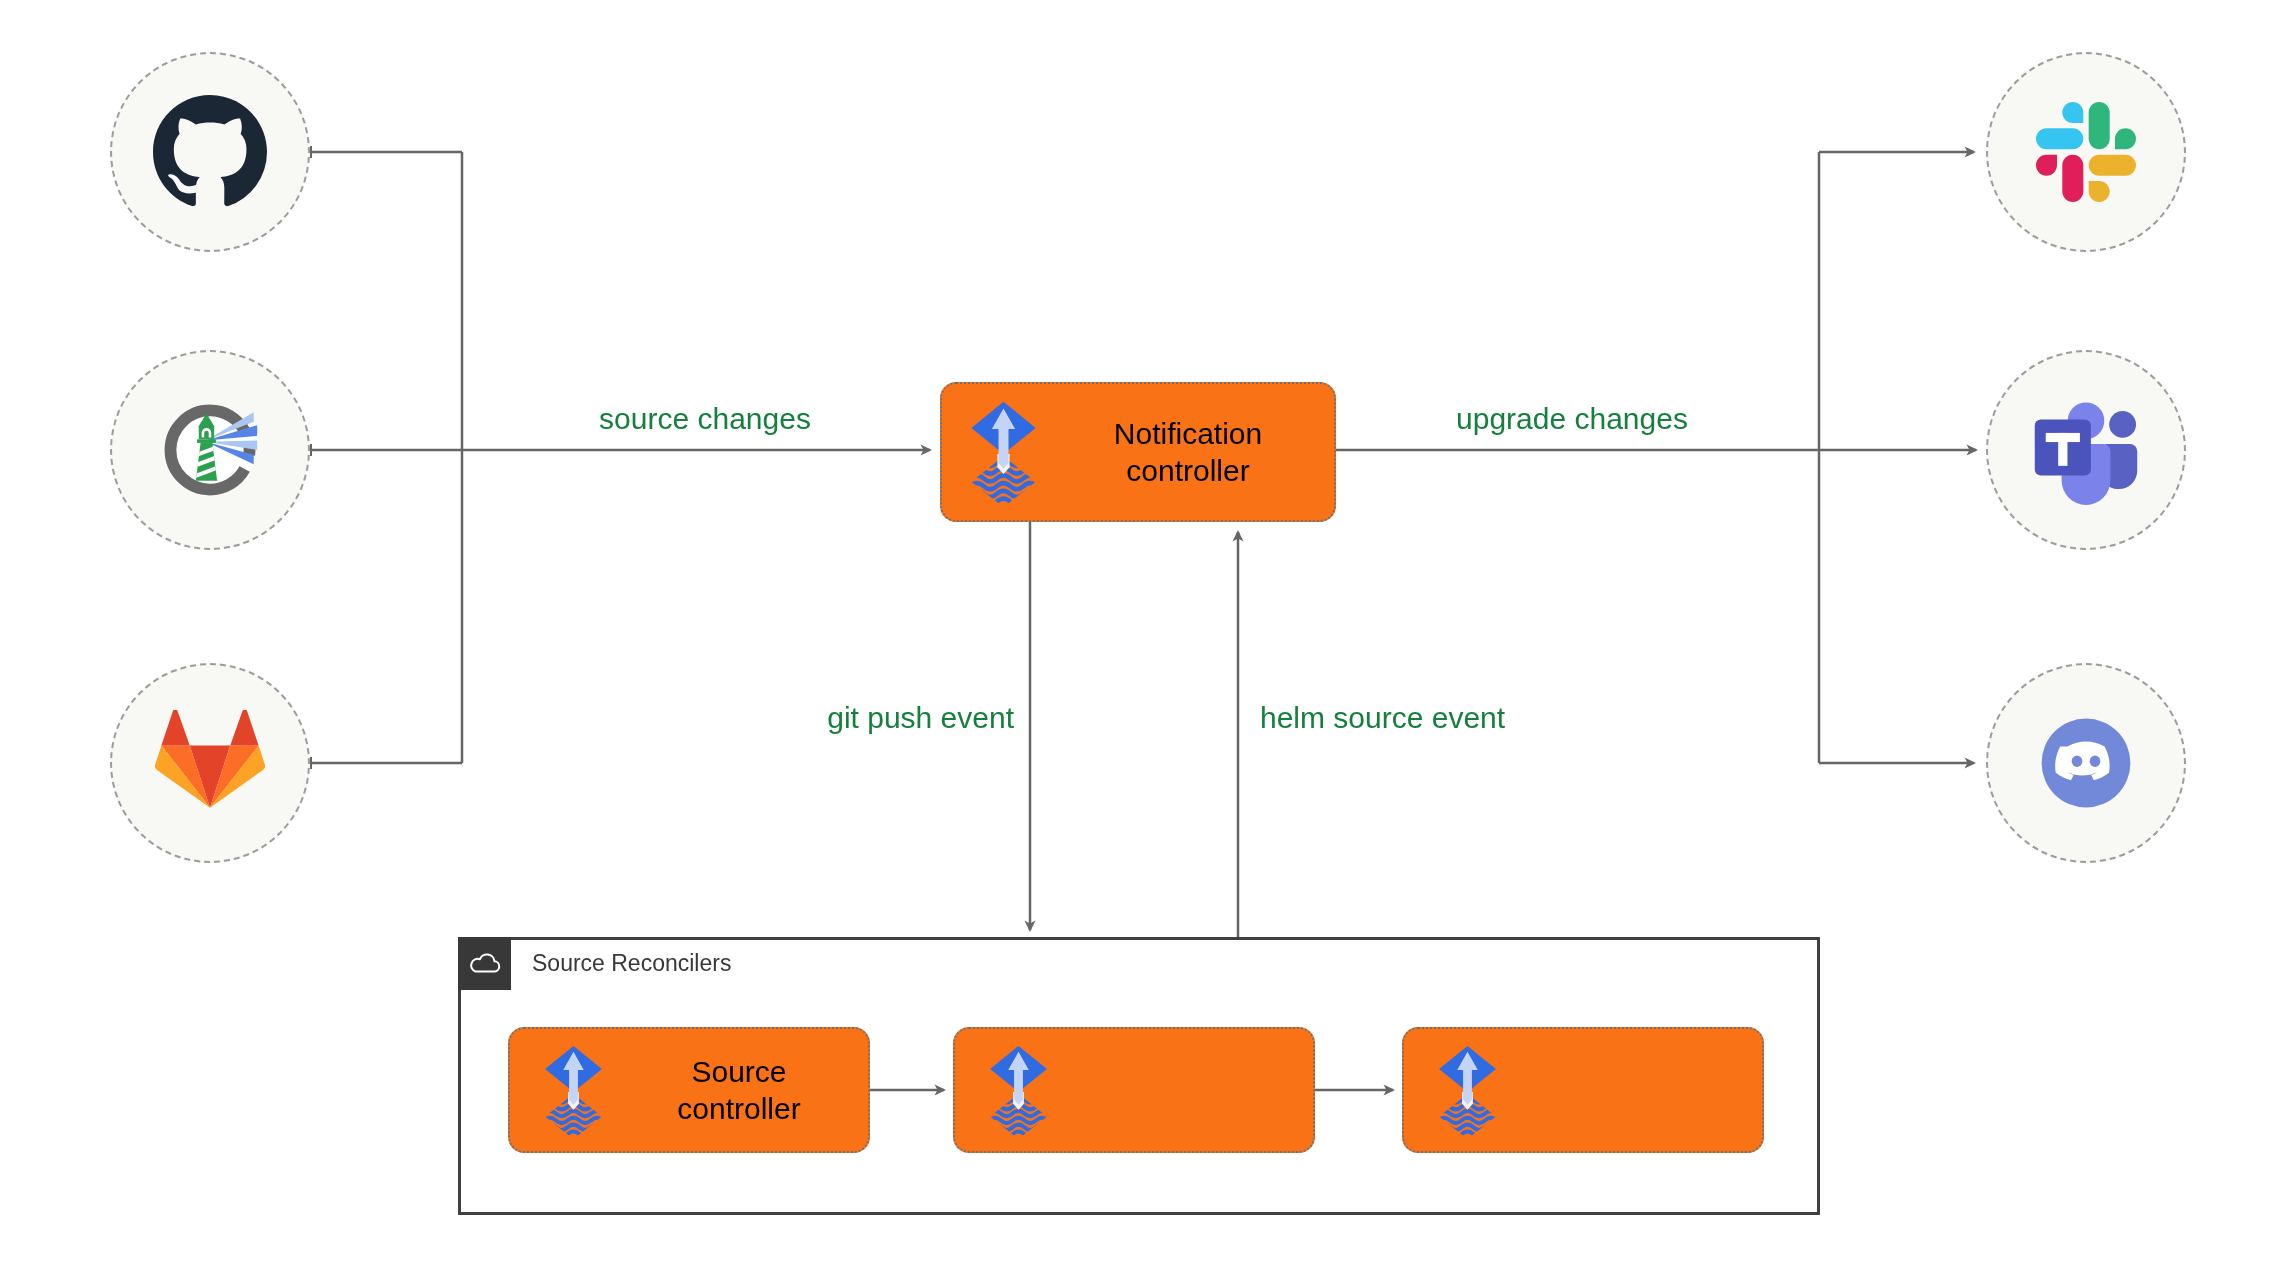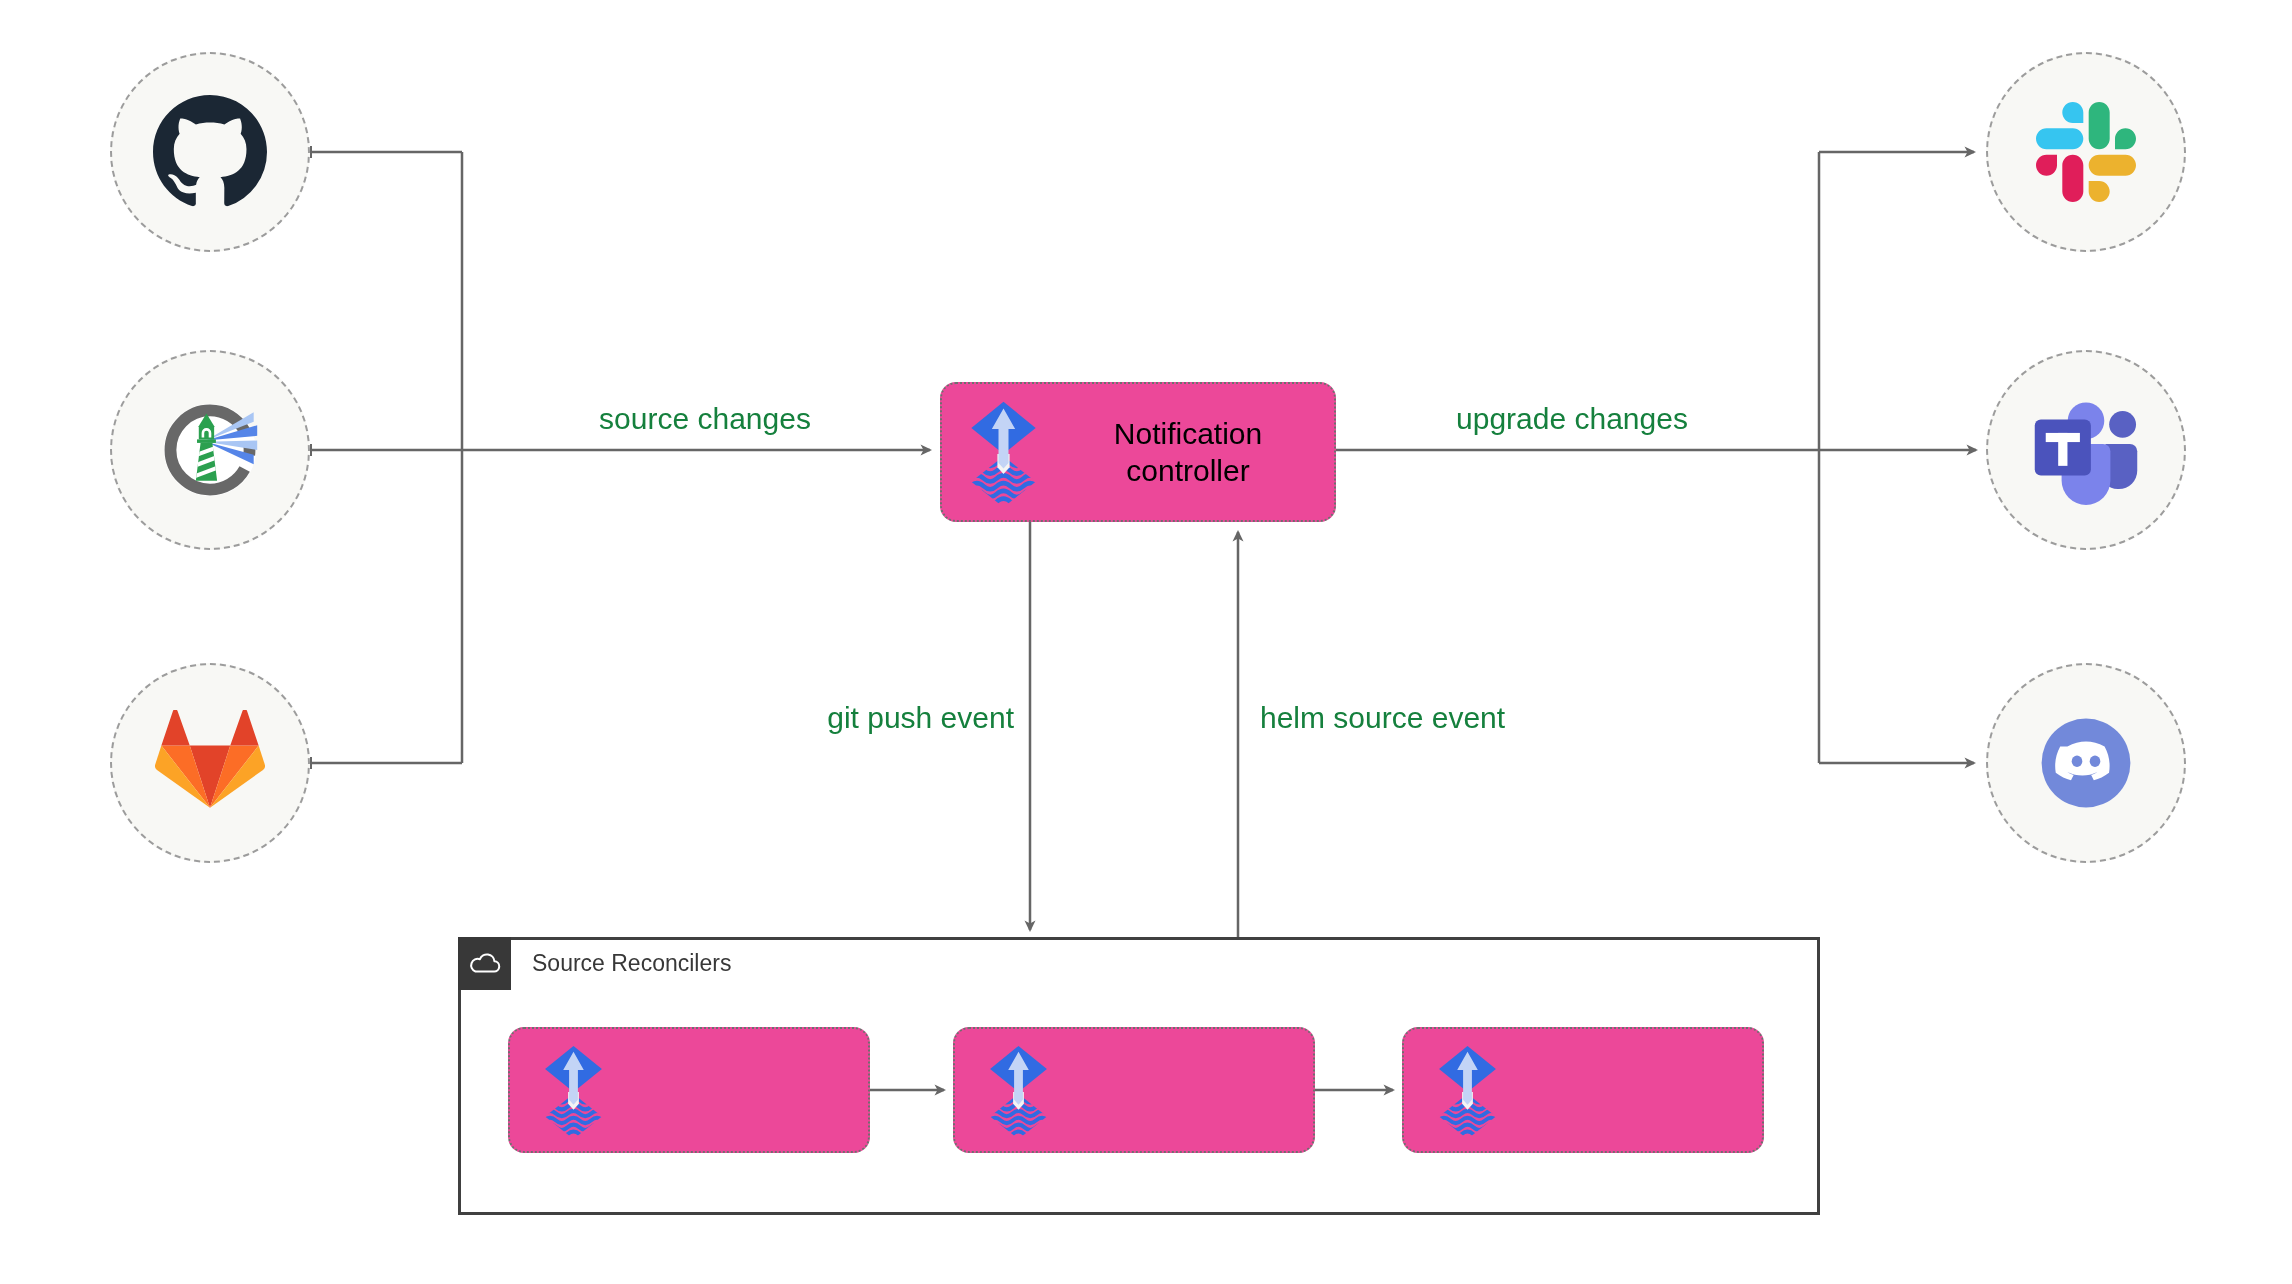--- a/index.html
+++ b/index.html
@@ -11,21 +11,21 @@
   
   .node{
     position:absolute;width:200px;height:200px;border-radius:50%;
     border:2.5px dashed #9c9c9c;background:#f8f8f5;box-sizing:border-box;
     display:flex;align-items:center;justify-content:center;
   }
   .node .icon{display:flex;align-items:center;justify-content:center;}
   .node .icon svg{width:100%;height:100%;display:block;}
   
   .ctrl-box{
-    position:absolute;background:#ec4899;border:2.5px dotted #6f6f6f;border-radius:16px;
+    position:absolute;background:#f97316;border:2.5px dotted #6f6f6f;border-radius:16px;
     box-sizing:border-box;
   }
   .ctrl-box .flux{position:absolute;}
   .ctrl-box .flux svg{width:100%;height:100%;display:block;}
   .ctrl-label{
     position:absolute;left:108px;right:8px;top:0;bottom:0;
     display:flex;align-items:center;justify-content:center;text-align:center;
     font-size:30px;line-height:37px;color:#000000;
   }
   .ctrl-label span{display:inline-block;max-width:212px;}
@@ -210,20 +210,23 @@
         <path d="M2 72 q6 -5.5 12 0 t12 0 t12 0 t12 0 t12 0"></path>
         <path d="M2 79 q6 -5.5 12 0 t12 0 t12 0 t12 0 t12 0"></path>
         <path d="M2 86 q6 -5.5 12 0 t12 0 t12 0 t12 0 t12 0"></path>
         <path d="M2 93 q6 -5.5 12 0 t12 0 t12 0 t12 0 t12 0"></path>
       </g>
       <polygon points="26.5,50 37.5,50 37.5,62 32,68 26.5,62" fill="#f4f4f4"></polygon>
       <polygon points="32,3 61,26.5 32,50 3,26.5" fill="#316be2"></polygon>
       <polygon points="32,9 42.5,27.5 36.5,27.5 36.5,58 32,63 27.5,58 27.5,27.5 21.5,27.5" fill="#c3d4f6"></polygon>
     </svg>
   </span>
+    <div class="ctrl-label">
+      <span>Source controller</span>
+    </div>
   </div>
   <div class="ctrl-box" style="left:953px;top:1027px;width:362px;height:126px">
     <span class="flux" style="left:32px;top:14px;width:63px;height:98px">
     <svg viewBox="0 0 64 100">
       <clipPath id="flux-waves-clip">
             <polygon points="32,52 61,75 32,98 3,75"></polygon>
           </clipPath>
       <g clip-path="url(#flux-waves-clip)" fill="none" stroke="#316be2" stroke-width="4" stroke-linecap="round">
         <path d="M2 58 q6 -5.5 12 0 t12 0 t12 0 t12 0 t12 0"></path>
         <path d="M2 65 q6 -5.5 12 0 t12 0 t12 0 t12 0 t12 0"></path>

